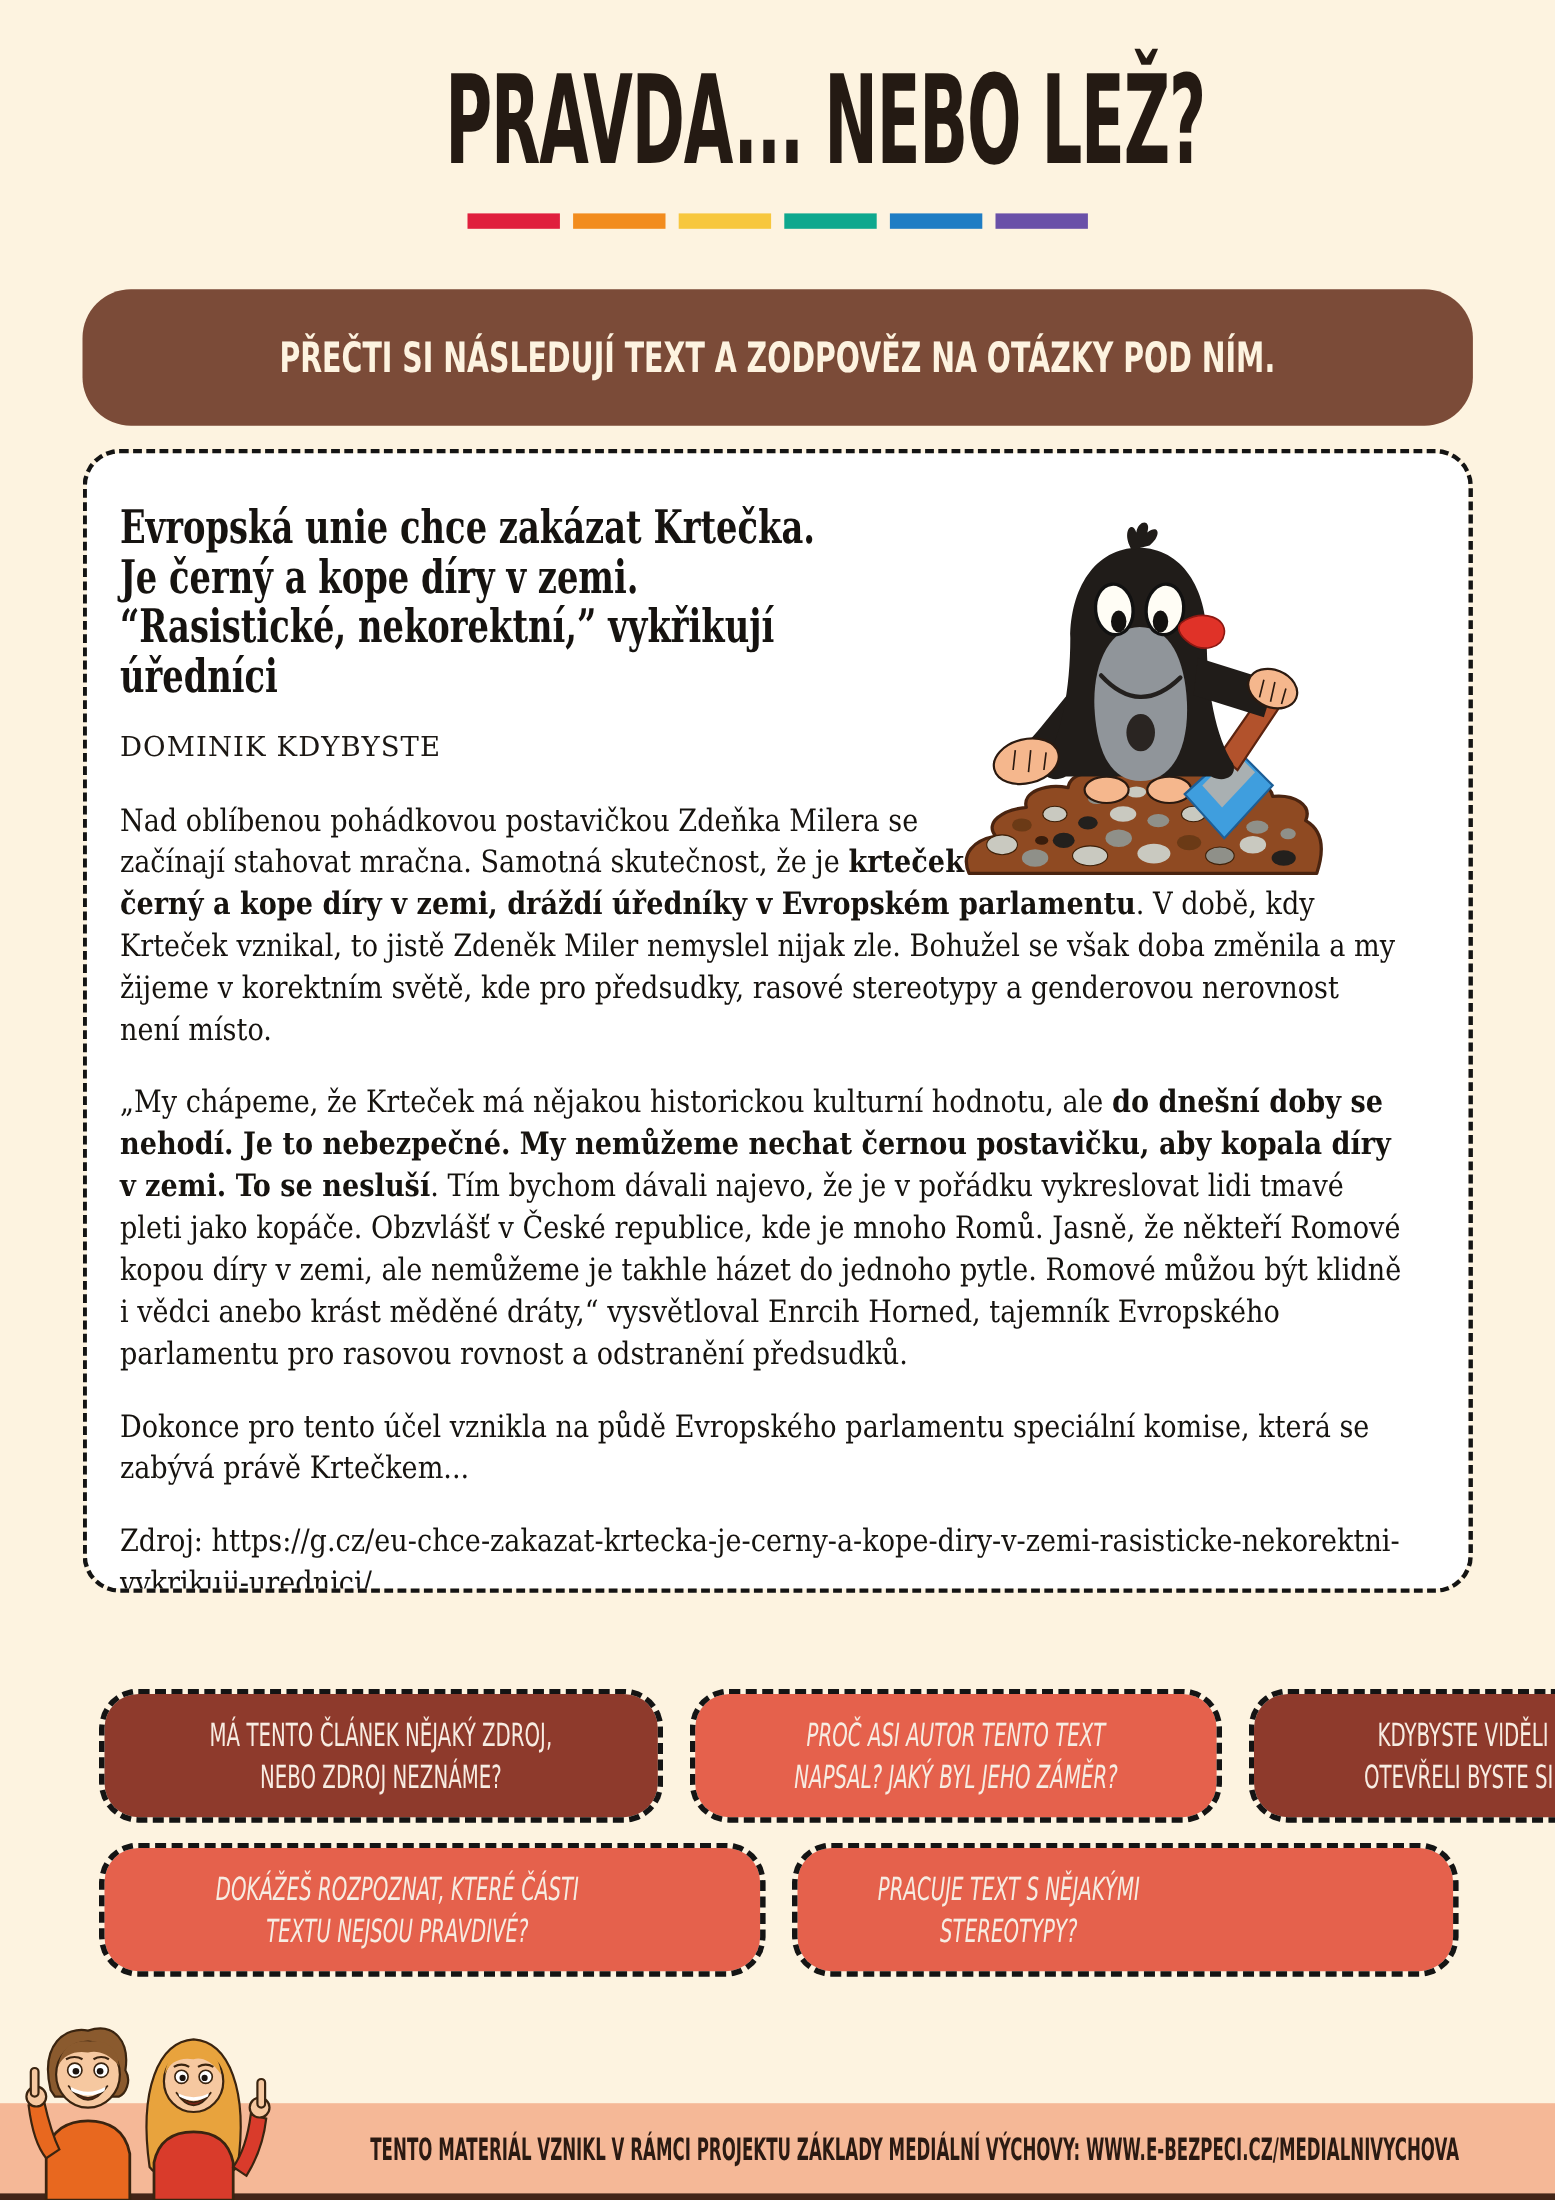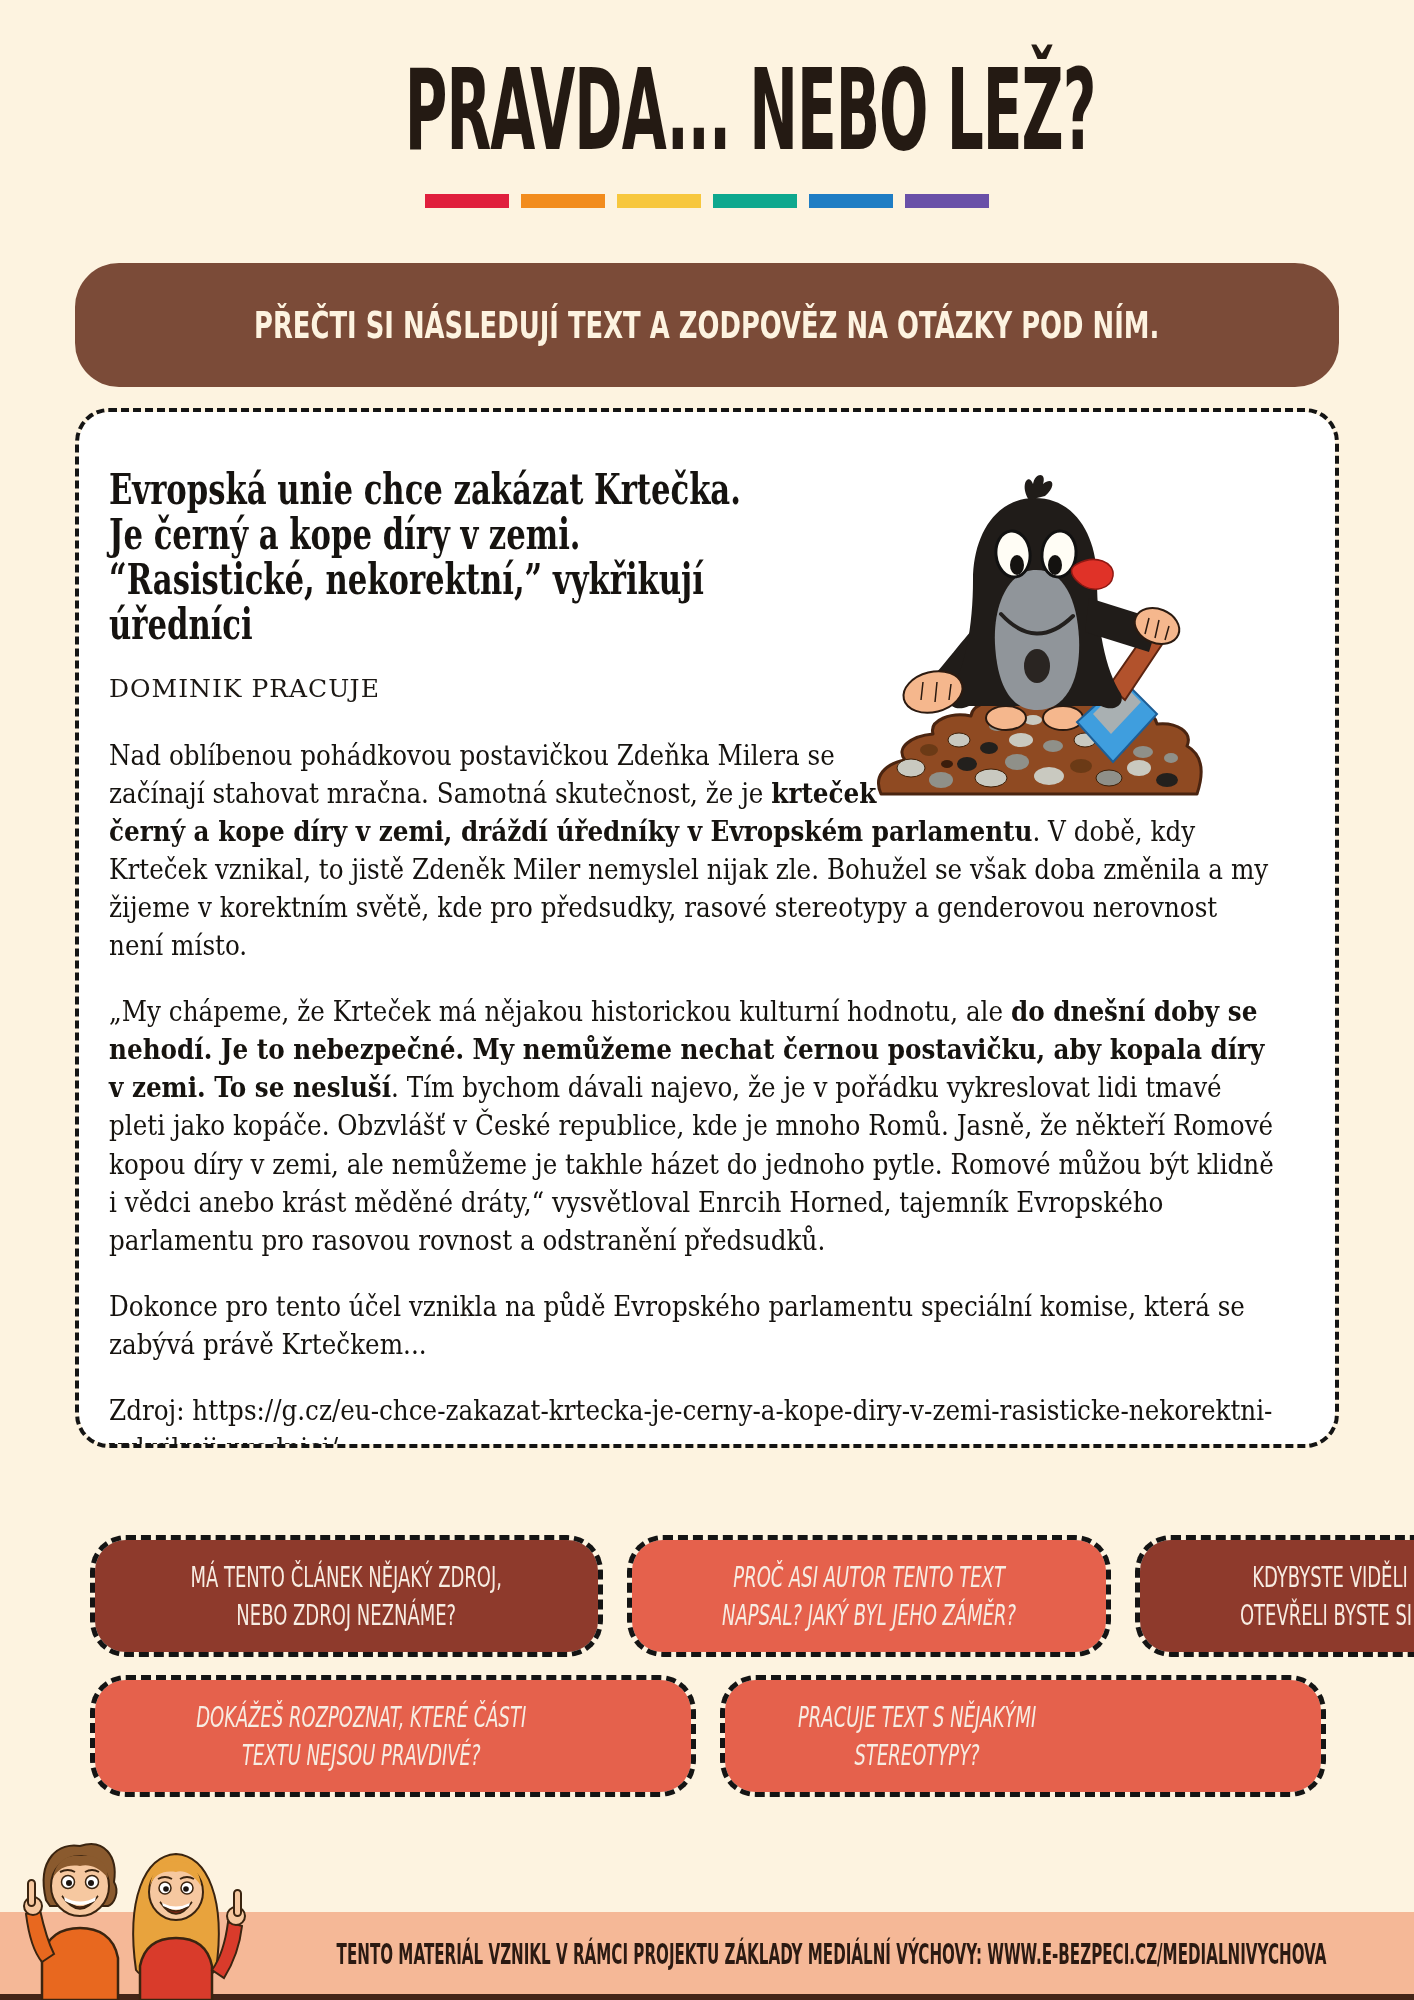--- a/index.html
+++ b/index.html
@@ -30,21 +30,21 @@
     display:inline-block; white-space:nowrap; transform:scaleX(0.68); transform-origin:center;
     font-family:"DejaVu Sans", sans-serif; font-weight:700; font-size:38px; color:var(--banner-tc);
   }
   
   .article{
     position:absolute; top:408px; left:75px; width:1264px; height:1040px;
     background:var(--article-bg); background-clip:padding-box;
     border:4px dashed var(--border-c); border-radius:34px;
     padding:38px 48px 30px 30px; overflow:hidden;
   }
-  .headline{margin:18px 0 26px 0;}
+  .headline{margin:8px 0 26px 0;}
   .headline div{
     white-space:nowrap; transform:scaleX(0.73); transform-origin:left center;
     font-family:"DejaVu Serif", serif; font-weight:bold; font-size:42px; line-height:1.07; color:#161310;
   }
   .byline{
     font-family:"DejaVu Serif", serif; font-size:25px; letter-spacing:1px; color:#1c1814; margin:0 0 34px 0;
   }
   .body-text{width:1327px; transform:scaleX(0.881); transform-origin:left top;}
   .float-spacer{float:right; width:453px; height:72px;}
   .para{
@@ -165,21 +165,21 @@
         <path d="M52,214 L50,232 M66,214 L64,234 M80,216 L78,232" stroke="#2b1a10" stroke-width="1.5" fill="none"></path>
       </svg>
     </div>
 
     <h1 class="headline">
         <div>Evropská unie chce zakázat Krtečka.</div>
         <div>Je černý a kope díry v zemi.</div>
         <div>“Rasistické, nekorektní,” vykřikují</div>
         <div>úředníci</div>
       </h1>
-    <div class="byline">DOMINIK PRACUJE</div>
+    <div class="byline">DOMINIK KDYBYSTE</div>
 
     <div class="body-text">
       <div class="float-spacer"></div>
       <p class="para"><span>Nad oblíbenou pohádkovou postavičkou Zdeňka Milera se začínají stahovat mračna. Samotná skutečnost, že je </span><span class="b">krteček černý a kope díry v zemi, dráždí úředníky v Evropském parlamentu</span><span>. V době, kdy Krteček vznikal, to jistě Zdeněk Miler nemyslel nijak zle. Bohužel se však doba změnila a my žijeme v korektním světě, kde pro předsudky, rasové stereotypy a genderovou nerovnost není místo.</span></p>
       <p class="para"><span>„My chápeme, že Krteček má nějakou historickou kulturní hodnotu, ale </span><span class="b">do dnešní doby se nehodí. Je to nebezpečné. My nemůžeme nechat černou postavičku, aby kopala díry v zemi. To se nesluší</span><span>. Tím bychom dávali najevo, že je v pořádku vykreslovat lidi tmavé pleti jako kopáče. Obzvlášť v České republice, kde je mnoho Romů. Jasně, že někteří Romové kopou díry v zemi, ale nemůžeme je takhle házet do jednoho pytle. Romové můžou být klidně i vědci anebo krást měděné dráty,“ vysvětloval Enrcih Horned, tajemník Evropského parlamentu pro rasovou rovnost a odstranění předsudků.</span></p>
       <p class="para"><span>Dokonce pro tento účel vznikla na půdě Evropského parlamentu speciální komise, která se zabývá právě Krtečkem...</span></p>
       <p class="para source">Zdroj: https://g.cz/eu-chce-zakazat-krtecka-je-cerny-a-kope-diry-v-zemi-rasisticke-nekorektni-vykrikuji-urednici/</p>
     </div>
   </div>
 

